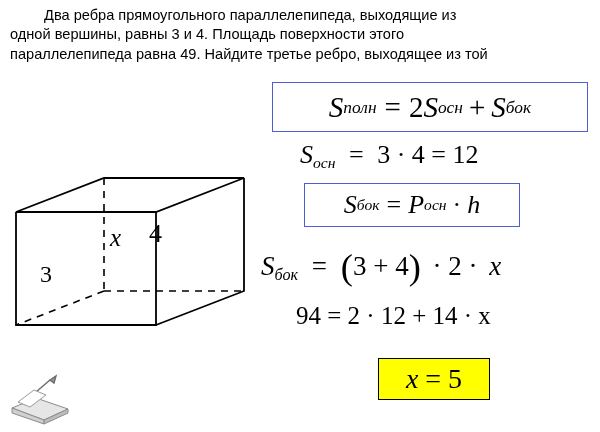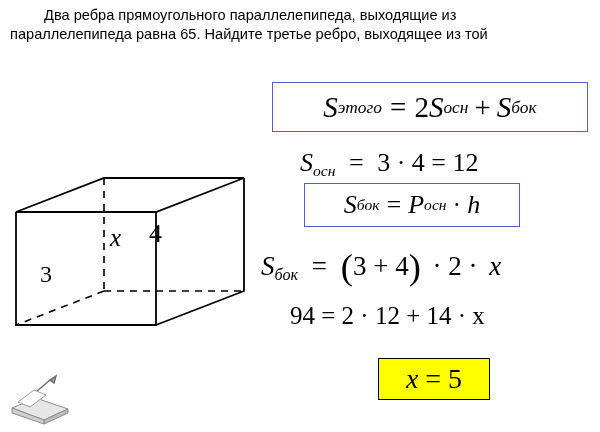--- a/index.html
+++ b/index.html
@@ -79,34 +79,33 @@
   
   #f-total {
     left: 272px; top: 82px;
     width: 316px; height: 50px;
     font-size: 29px;
     display: flex; align-items: center; justify-content: center;
   }
   #f-osn {
     left: 300px; top: 140px;
     font-size: 26px;
-    margin-top: 8px;
   }
   #f-bok-def {
     left: 304px; top: 183px;
     width: 216px; height: 44px;
     font-size: 26px;
     display: flex; align-items: center; justify-content: center;
   }
   #f-bok-calc {
     left: 261px; top: 246px;
     font-size: 27px;
   }
   #f-equation {
-    left: 290px; top: 302px;
+    left: 296px; top: 302px;
     font-size: 25px;
   }
   #f-answer {
     left: 378px; top: 358px;
     width: 112px; height: 42px;
     font-size: 28px;
     display: flex; align-items: center; justify-content: center;
   }
 
   .paren-big {
@@ -124,21 +123,22 @@
     height: 58px;
   }
 </style>
 </head>
 <body>
 
 <div id="slide">
 
   <div class="statement">
     <div class="line1">Два ребра прямоугольного параллелепипеда, выходящие из</div>
-    <div>параллелепипеда равна 65. Найдите третье ребро, выходящее из той</div>
+    <div>одной вершины, равны 3 и 4. Площадь поверхности этого</div>
+    <div>параллелепипеда равна 49. Найдите третье ребро, выходящее из той</div>
   </div>
 
   <div class="figure">
     <svg width="270" height="250" viewBox="0 0 270 250" xmlns="http://www.w3.org/2000/svg">
 
       <g stroke="#000000" stroke-width="1.6" fill="none" stroke-dasharray="7,6">
 
         <line x1="96" y1="60" x2="96" y2="173"></line>
         <line x1="96" y1="173" x2="236" y2="173"></line>
         <line x1="96" y1="173" x2="8" y2="207"></line>
@@ -154,21 +154,21 @@
       </g>
 
       <text x="98" y="62" font-family="Liberation Serif, serif" font-style="italic" font-size="25" fill="#000000" transform="translate(4,66)">x</text>
       <text x="141" y="124" font-family="Liberation Serif, serif" font-size="26" fill="#000000">4</text>
       <text x="32" y="164" font-family="Liberation Serif, serif" font-size="24" fill="#000000">3</text>
     </svg>
   </div>
 
   <div class="formula boxed" id="f-total">
     <span class="mi">S</span>
-      <span class="sub">этого</span>
+      <span class="sub">полн</span>
     <span class="op" style="margin:0 8px;">=</span>
     <span class="op">2</span>
       <span class="mi">S</span>
       <span class="sub">осн</span>
     <span class="op" style="margin:0 6px;">+</span>
     <span class="mi">S</span>
       <span class="sub">бок</span>
   </div>
 
   <div class="formula" id="f-osn">

